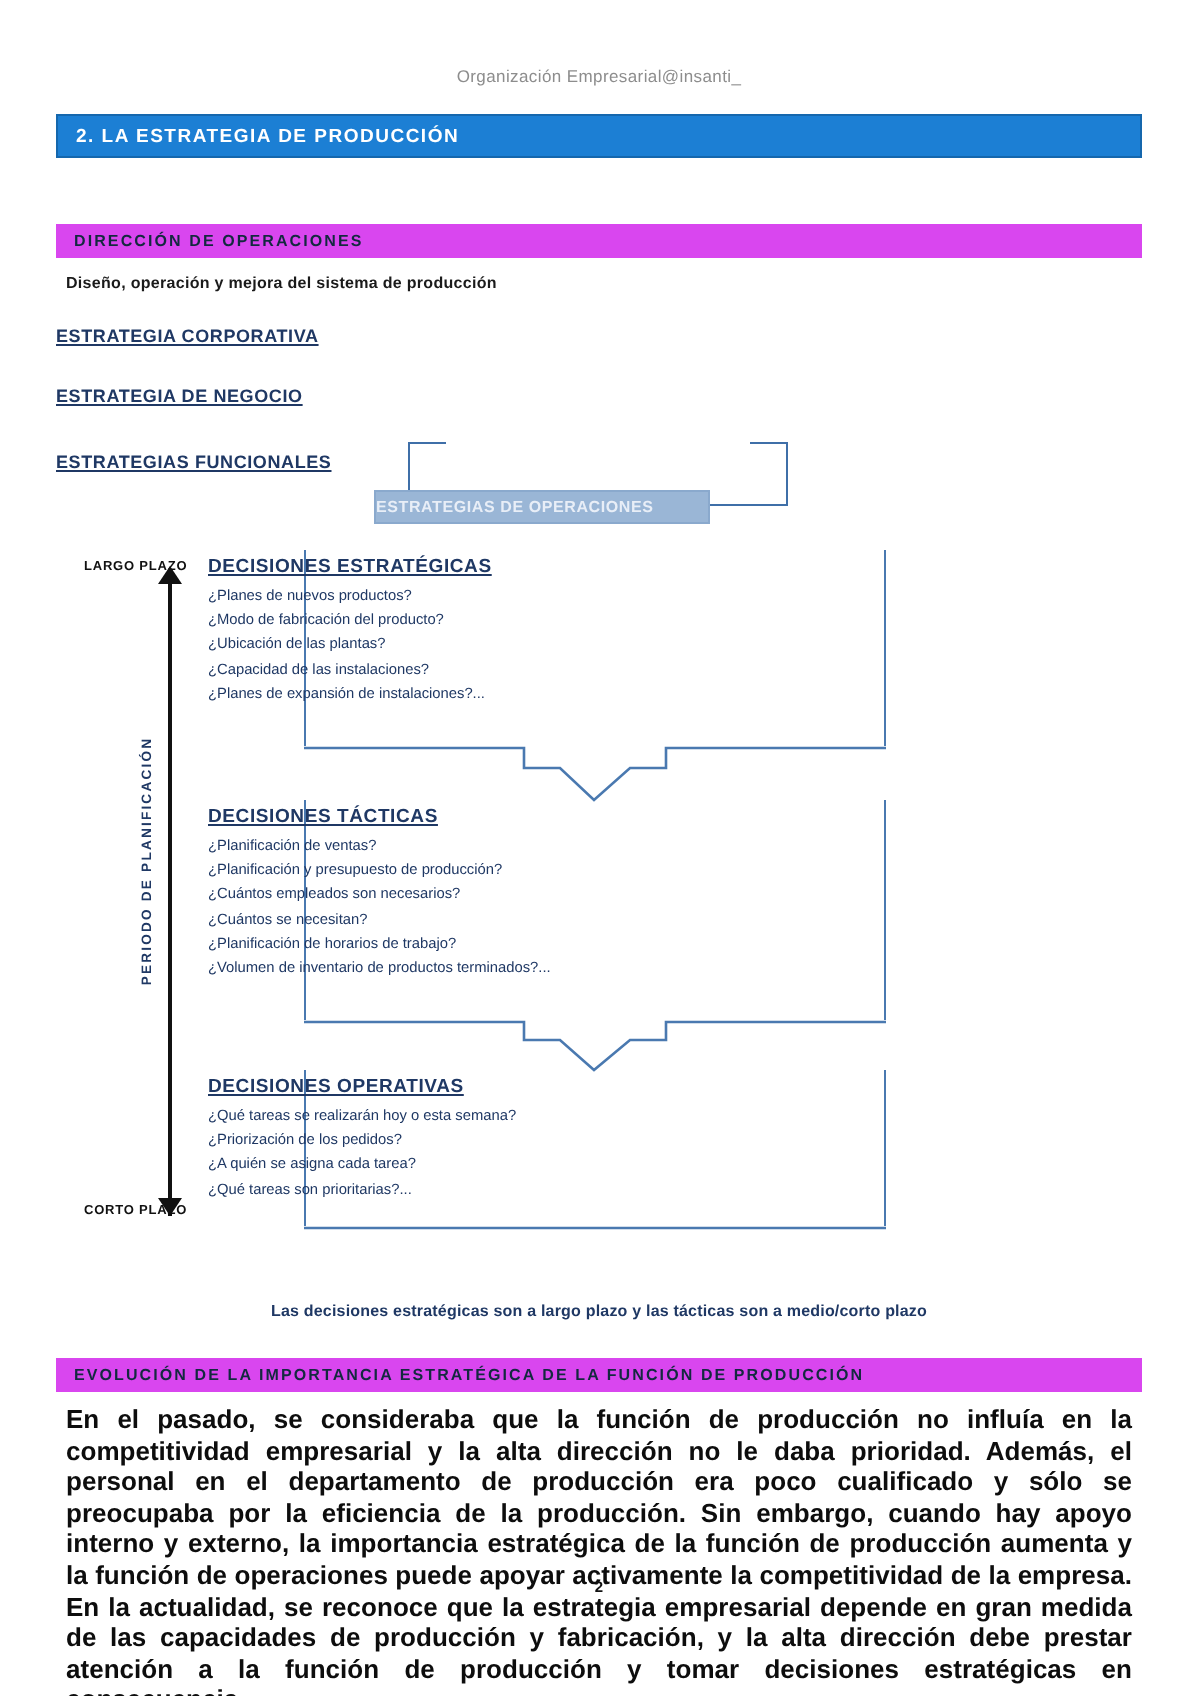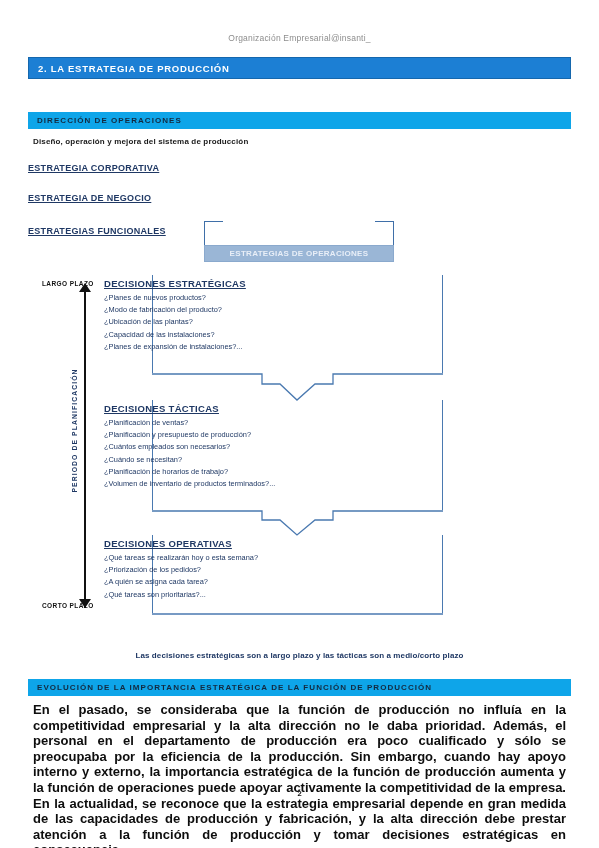--- a/index.html
+++ b/index.html
@@ -35,21 +35,21 @@
     padding-left: 9px;
     color: #ffffff;
     font-size: 9.5px; font-weight: bold; letter-spacing: .75px;
   }
 
   
   .sect-bar {
     position: absolute;
     left: 28px; right: 28px;
     height: 17px;
-    background: #0ea5e9;
+    background: #d946ef;
     display: flex; align-items: center;
     padding-left: 9px;
     color: #13293f;
     font-size: 8px; font-weight: bold; letter-spacing: 1.05px;
   }
   #sect-operaciones { top: 112px; }
   #sect-evolucion   { top: 679px; }
 
   .subtitle {
     position: absolute;
@@ -75,25 +75,25 @@
   .hier {
     font-size: 9px; font-weight: bold; letter-spacing: .3px;
     left: 0; width: 543px;
   }
   #h-corp { top: 8px; }
   #h-neg  { top: 38px; }
   #h-func { top: 71px; }
 
   #ops-box {
     position: absolute;
-    left: 176px; top: 90px;
-    width: 190px; height: 17px;
+    left: 159px; top: 90px;
+    width: 168px; height: 17px;
     background: #9ab6d6;
     border: 1px solid #8aa9cd;
-    display: flex; align-items: center; justify-content: center;
+    display: flex; align-items: center; 
     font-size: 8px; font-weight: bold; color: #e8eef7;
     letter-spacing: .3px;
   }
   
   #func-bracket {
     position: absolute;
     left: 176px; top: 66px;
     width: 190px; height: 32px;
     border: 1.2px solid #3f6fa8;
     border-top-width: 1.2px;
@@ -280,21 +280,21 @@
       <span class="dline">¿Ubicación de las plantas?</span>
       <span class="dline">¿Capacidad de las instalaciones?</span>
       <span class="dline">¿Planes de expansión de instalaciones?...</span>
     </div>
 
     <div class="dblock" id="blk-tacticas">
       <span class="dtitle">DECISIONES TÁCTICAS</span>
       <span class="dline">¿Planificación de ventas?</span>
       <span class="dline">¿Planificación y presupuesto de producción?</span>
       <span class="dline">¿Cuántos empleados son necesarios?</span>
-      <span class="dline">¿Cuándo se necesitan?</span>
+      <span class="dline">¿Cuántos se necesitan?</span>
       <span class="dline">¿Planificación de horarios de trabajo?</span>
       <span class="dline">¿Volumen de inventario de productos terminados?...</span>
     </div>
 
     <div class="dblock" id="blk-operativas">
       <span class="dtitle">DECISIONES OPERATIVAS</span>
       <span class="dline">¿Qué tareas se realizarán hoy o esta semana?</span>
       <span class="dline">¿Priorización de los pedidos?</span>
       <span class="dline">¿A quién se asigna cada tarea?</span>
       <span class="dline">¿Qué tareas son prioritarias?...</span>

